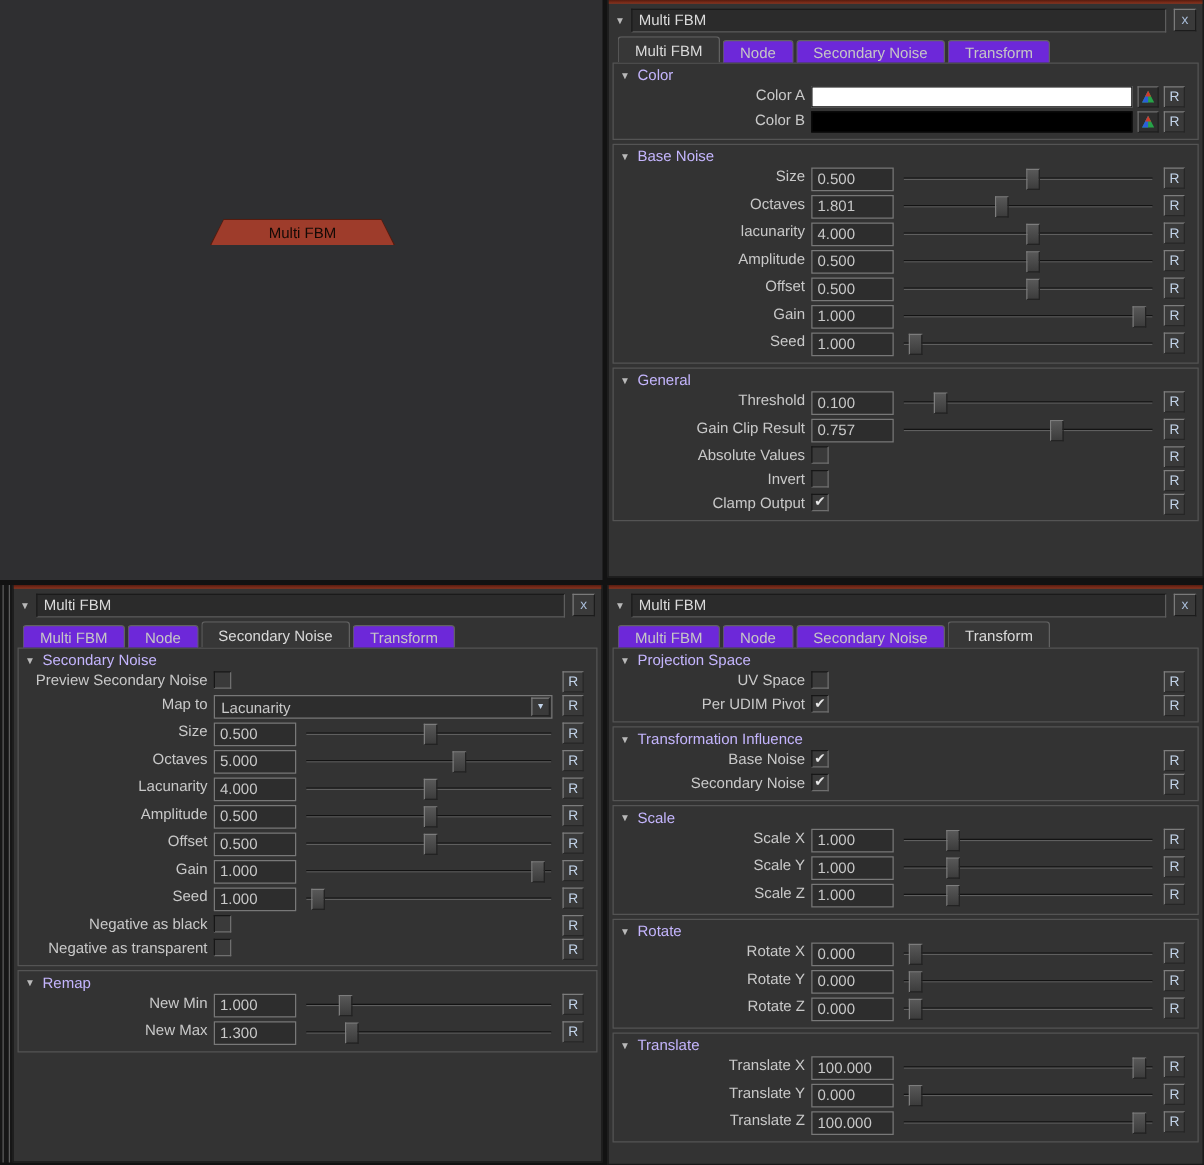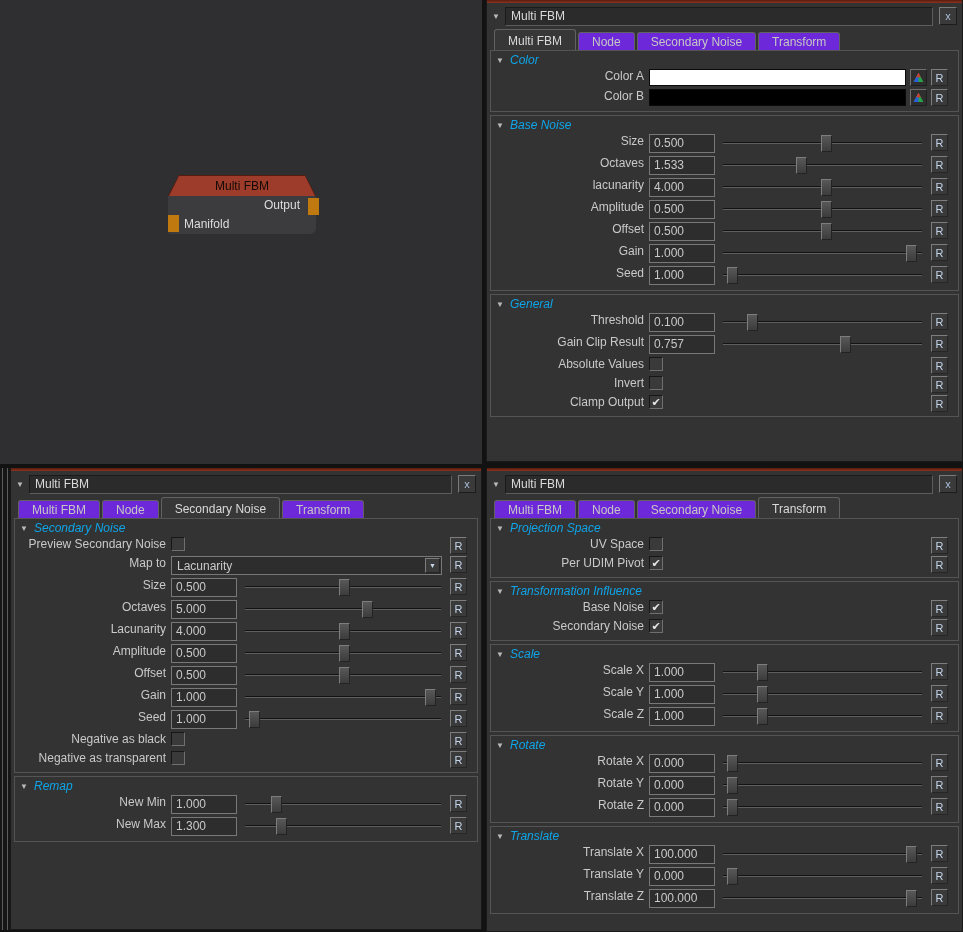--- a/index.html
+++ b/index.html
@@ -45,21 +45,21 @@
   .tab-bar { display:flex; align-items:flex-end; height:22px; padding-left:7px; }
   .tab { height:18px; padding:2px 13px 0; margin-right:2px; font-size:12px; color:#c6c6c6;
       background:#6d28d9; border:1px solid #616161; border-bottom:none; border-radius:3px 3px 0 0;
       white-space:nowrap; }
   .tab.active { height:21px; padding-top:4px; background:#373737; color:#dadada; }
 
   .panel-content { padding:0 3px; }
   .section { border:1px solid #545454; margin-bottom:3px; padding-bottom:2px; background:#333333; }
   .sec-header { display:flex; align-items:center; height:18px; padding-left:5px; }
   .sec-header .tri { width:14px; flex:0 0 14px; }
-  .sec-title { color:#0ea5e9;font-style:italic; }
+  .sec-title { color:#c4b5fd; }
 
   .row { display:flex; align-items:flex-start; height:22px; padding-right:10px; }
   .row-checkbox { height:19px; }
   .row-color { height:20px; }
   .row-label { width:158px; flex:0 0 158px; text-align:right; padding-right:5px;
       color:#c9c9c9; white-space:nowrap; overflow:hidden; }
   .panel-bl .row-label { width:156px; flex-basis:156px; }
 
   .val-field { width:66px; flex:0 0 66px; height:19px; line-height:17px; padding:0 4px;
       background:#2d2d2d; border:1px solid #787878; color:#c9c9c9; }
@@ -89,26 +89,20 @@
 </head>
 <body>
 
 <div class="stage">
 
   <div class="graph-area">
     <div class="node">
       <div class="node-header-outer">
         <div class="node-header-inner">Multi FBM</div>
       </div>
-      <div class="node-body">
-        <div class="node-row out">Output</div>
-        <div class="node-row in">Manifold</div>
-        <div class="port out-port"></div>
-        <div class="port in-port"></div>
-      </div>
     </div>
   </div>
 
   <div class="splitter">
     <div class="grip g1"></div>
     <div class="grip g2"></div>
   </div>
 
   <div class="panel panel-tr">
     <div class="red-top"></div>
@@ -163,21 +157,21 @@
             <div class="row-label">Size</div>
             <div class="val-field">0.500</div>
             <div class="slider">
               <div class="slider-track"></div>
               <div class="slider-handle" style="left: calc(52% - 5.7px);"></div>
             </div>
             <button class="r-btn">R</button>
           </div>
           <div class="row row-slider">
             <div class="row-label">Octaves</div>
-            <div class="val-field">1.533</div>
+            <div class="val-field">1.801</div>
             <div class="slider">
               <div class="slider-track"></div>
               <div class="slider-handle" style="left: calc(39% - 4.3px);"></div>
             </div>
             <button class="r-btn">R</button>
           </div>
           <div class="row row-slider">
             <div class="row-label">lacunarity</div>
             <div class="val-field">4.000</div>
             <div class="slider">

